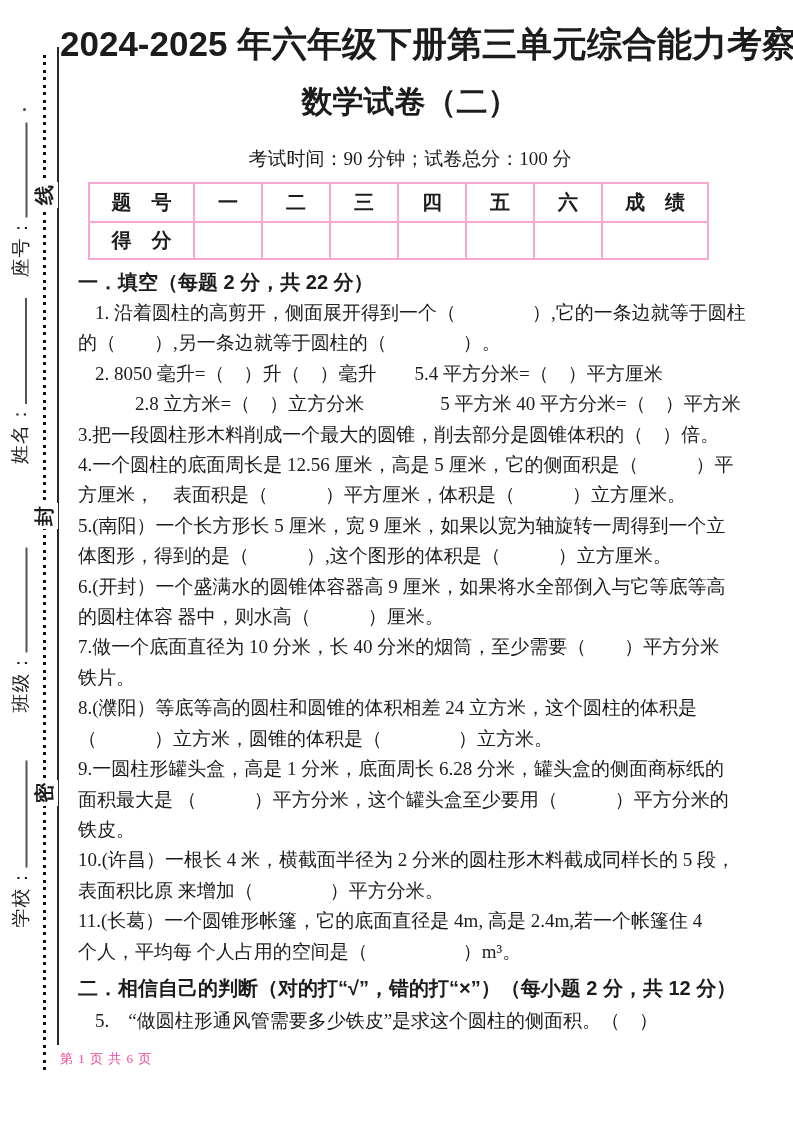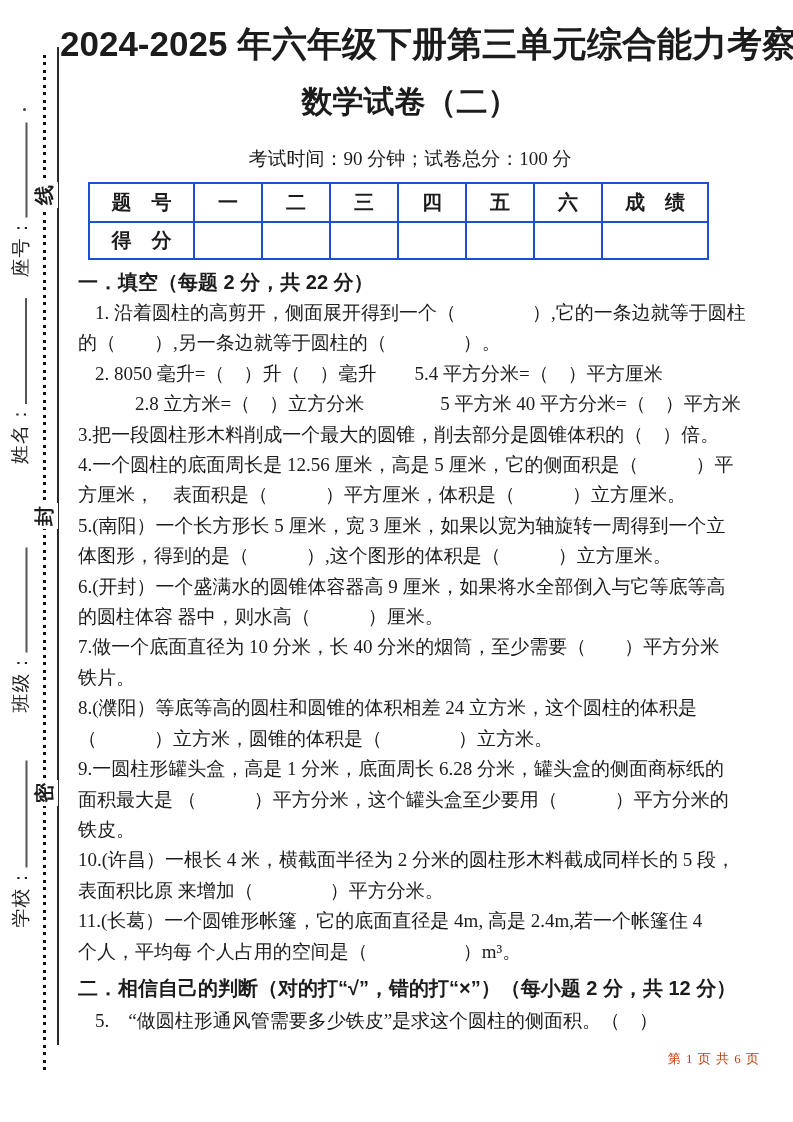--- a/index.html
+++ b/index.html
@@ -49,42 +49,42 @@
     font-family: Liberation Mono, monospace;
   }
   .exam-info { margin-top: 23px; font-size: 19px; white-space: nowrap; }
 
   
   .score-table {
     position: absolute; left: 88px; top: 182px;
     border-collapse: collapse; table-layout: fixed; width: 619px;
   }
   .score-table td {
-    border: 2px solid #1d4ed8; text-align: center; vertical-align: middle;
+    border: 2px solid #f9a8d4; text-align: center; vertical-align: middle;
     font-size: 20px; font-weight: 600; padding: 0;
   }
   .score-table tr.r1 td { height: 39px; }
   .score-table tr.r2 td { height: 37px; }
 
   
   .content { position: absolute; left: 78px; top: 266px; width: 700px; }
   .s-heading {
     font-weight: 700; font-size: 20px; line-height: 32px; white-space: nowrap;
     font-family: "Liberation Sans", "DejaVu Sans", sans-serif;
   }
   .s2-heading { margin-top: 5px; }
   .qline { font-size: 19px; line-height: 30.4px; white-space: nowrap; }
   .ind1 { padding-left: 17px; }
   .ind2 { padding-left: 57px; }
   .s2q { margin-top: 2px; }
 
   
   .footer {
     position: absolute; left: 60px; top: 1050px; width: 700px;
-    text-align: right; font-size: 13px; color: #c2410c; letter-spacing: 1px;
+    text-align: left; font-size: 13px; color: #ec4899; letter-spacing: 1px;
   }
 </style>
 </head>
 <body>
 
 <div class="page">
 
   <div class="margin-rule"></div>
   <div class="seal-dotted"></div>
   <div class="speck-dot"></div>
@@ -154,21 +154,21 @@
   <div class="content">
     <div class="s-heading">一．填空（每题 2 分，共 22 分）</div>
 
     <div class="qline ind1">1. 沿着圆柱的高剪开，侧面展开得到一个（　　　　）,它的一条边就等于圆柱</div>
     <div class="qline">的（　　）,另一条边就等于圆柱的（　　　　）。</div>
     <div class="qline ind1">2.  8050 毫升=（　）升（　）毫升　　5.4 平方分米=（　）平方厘米</div>
     <div class="qline ind2">2.8 立方米=（　）立方分米　　　　5 平方米 40 平方分米=（　）平方米</div>
     <div class="qline">3.把一段圆柱形木料削成一个最大的圆锥，削去部分是圆锥体积的（　）倍。</div>
     <div class="qline">4.一个圆柱的底面周长是 12.56 厘米，高是 5 厘米，它的侧面积是（　　　）平</div>
     <div class="qline">方厘米，　表面积是（　　　）平方厘米，体积是（　　　）立方厘米。</div>
-    <div class="qline">5.(南阳）一个长方形长 5 厘米，宽 3 厘米，如果以宽为轴旋转一周得到一个立</div>
+    <div class="qline">5.(南阳）一个长方形长 5 厘米，宽 9 厘米，如果以宽为轴旋转一周得到一个立</div>
     <div class="qline">体图形，得到的是（　　　）,这个图形的体积是（　　　）立方厘米。</div>
     <div class="qline">6.(开封）一个盛满水的圆锥体容器高 9 厘米，如果将水全部倒入与它等底等高</div>
     <div class="qline">的圆柱体容 器中，则水高（　　　）厘米。</div>
     <div class="qline">7.做一个底面直径为 10 分米，长 40 分米的烟筒，至少需要（　　）平方分米</div>
     <div class="qline">铁片。</div>
     <div class="qline">8.(濮阳）等底等高的圆柱和圆锥的体积相差 24 立方米，这个圆柱的体积是</div>
     <div class="qline">（　　　）立方米，圆锥的体积是（　　　　）立方米。</div>
     <div class="qline">9.一圆柱形罐头盒，高是 1 分米，底面周长 6.28 分米，罐头盒的侧面商标纸的</div>
     <div class="qline">面积最大是 （　　　）平方分米，这个罐头盒至少要用（　　　）平方分米的</div>
     <div class="qline">铁皮。</div>

